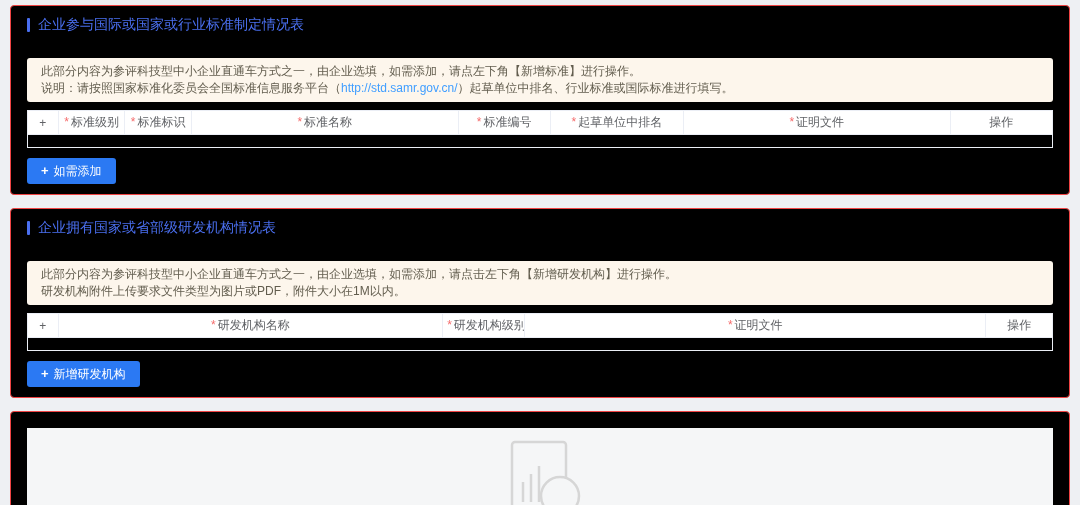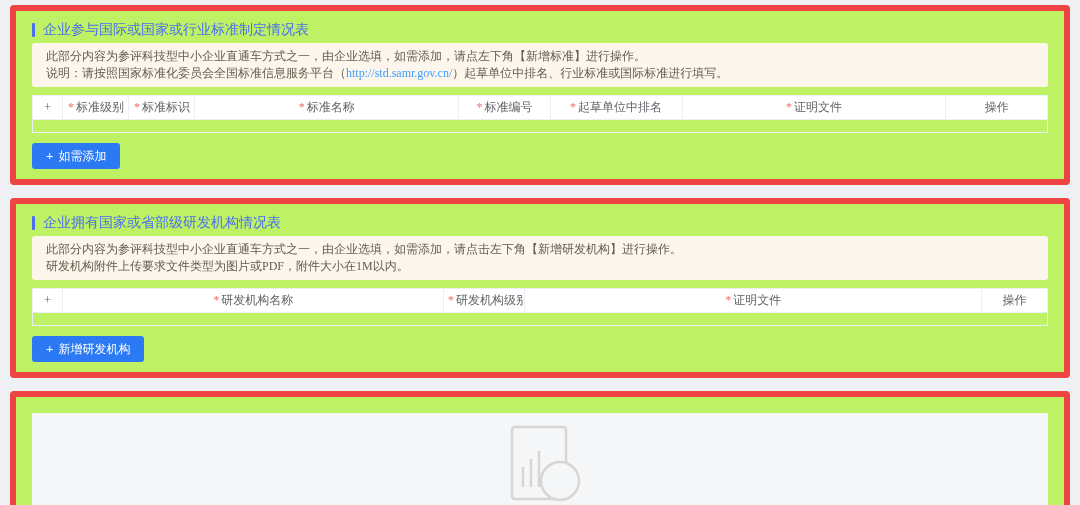--- a/index.html
+++ b/index.html
@@ -3,40 +3,39 @@
 <meta charset="utf-8">
 <style>
   * { box-sizing: border-box; }
   html, body { width: 1080px; height: 505px; overflow: hidden; }
   body {
     margin: 0; padding: 5px 10px;
     background: #eef0f3;
     font-family: "Liberation Sans", "DejaVu Sans", sans-serif;
   }
   .card {
-    background: #bef264;
-    border: 6px solid #ef4444;
+    background: #000000;
+    border: 1px solid #ef4444;
     border-radius: 4px;
     padding: 8px 16px 10px 16px;
     margin-bottom: 13px;
-    font-family: Liberation Serif, serif;
   }
   .sec-title {
     display: flex; align-items: center;
     font-size: 14px; font-weight: 400;
     color: #4a6ff0;
     margin: 2px 0 0 0; height: 18px;
   }
   .title-bar {
     width: 3px; height: 14px; background: #4a6ff0;
     margin-right: 8px; border-radius: 1px; flex: 0 0 auto;
   }
   .notice {
     background: #fdf6ec; border-radius: 3px;
-    padding: 5px 14px; margin-top: 4px;
+    padding: 5px 14px; margin-top: 24px;
     font-size: 12px; color: #625d4e; line-height: 17px;
   }
   .notice p { margin: 0; }
   .link { color: #409eff; text-decoration: none; cursor: pointer; }
   table.grid {
     width: 100%; border-collapse: collapse; table-layout: fixed;
     margin-top: 8px;
   }
   table.grid th {
     border: 1px solid #ebeef5;

